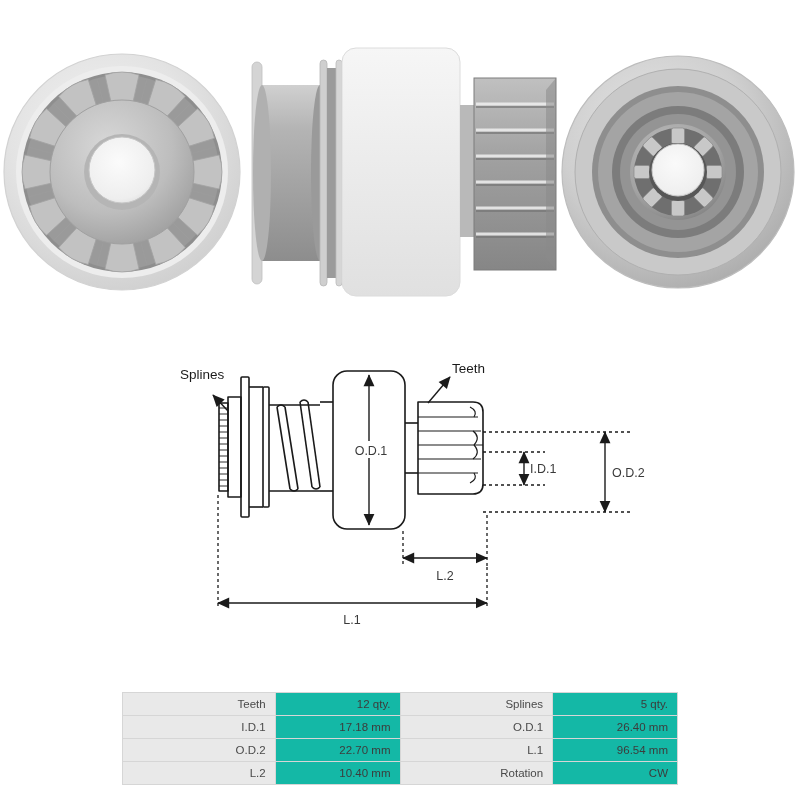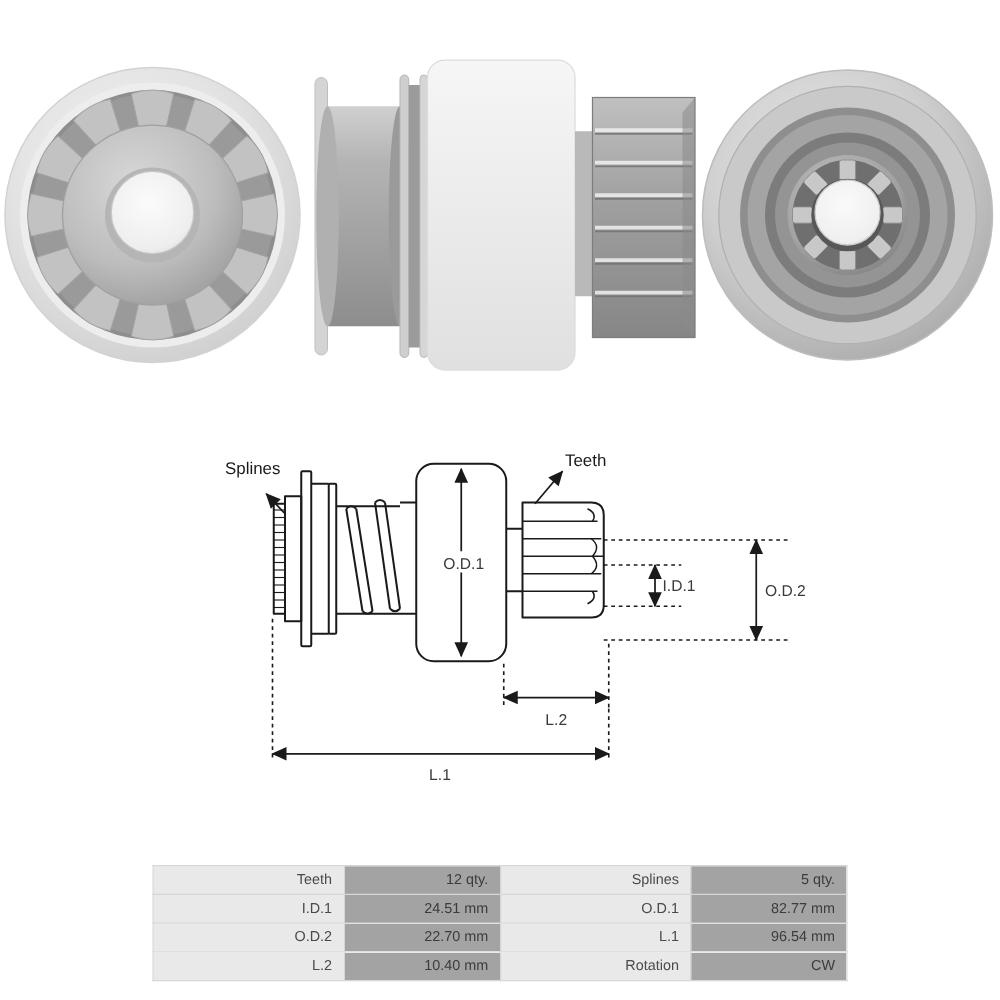--- a/index.html
+++ b/index.html
@@ -58,21 +58,21 @@
     vertical-align: middle;
     border: 1px solid #d6d6d6;
     white-space: nowrap;
     overflow: hidden;
   }
   table.spec td.label {
     background: #e9e9e9;
     color: #4a4a4a;
   }
   table.spec td.value {
-    background: #a3a3a3;
+    background: #14b8a6;
     color: #3c3c3c;
     margin-left: 17px;
   }
   table.spec col.c-label { width: 27.5%; }
   table.spec col.c-value { width: 22.5%; }
 </style>
 </head>
 <body>
 
 <div id="photo-strip">
@@ -461,23 +461,23 @@
     </colgroup>
     <tbody>
       <tr>
         <td class="label">Teeth</td>
         <td class="value">12 qty.</td>
         <td class="label">Splines</td>
         <td class="value">5 qty.</td>
       </tr>
       <tr>
         <td class="label">I.D.1</td>
-        <td class="value">24.51 mm</td>
+        <td class="value">17.18 mm</td>
         <td class="label">O.D.1</td>
-        <td class="value">82.77 mm</td>
+        <td class="value">26.40 mm</td>
       </tr>
       <tr>
         <td class="label">O.D.2</td>
         <td class="value">22.70 mm</td>
         <td class="label">L.1</td>
         <td class="value">96.54 mm</td>
       </tr>
       <tr>
         <td class="label">L.2</td>
         <td class="value">10.40 mm</td>

